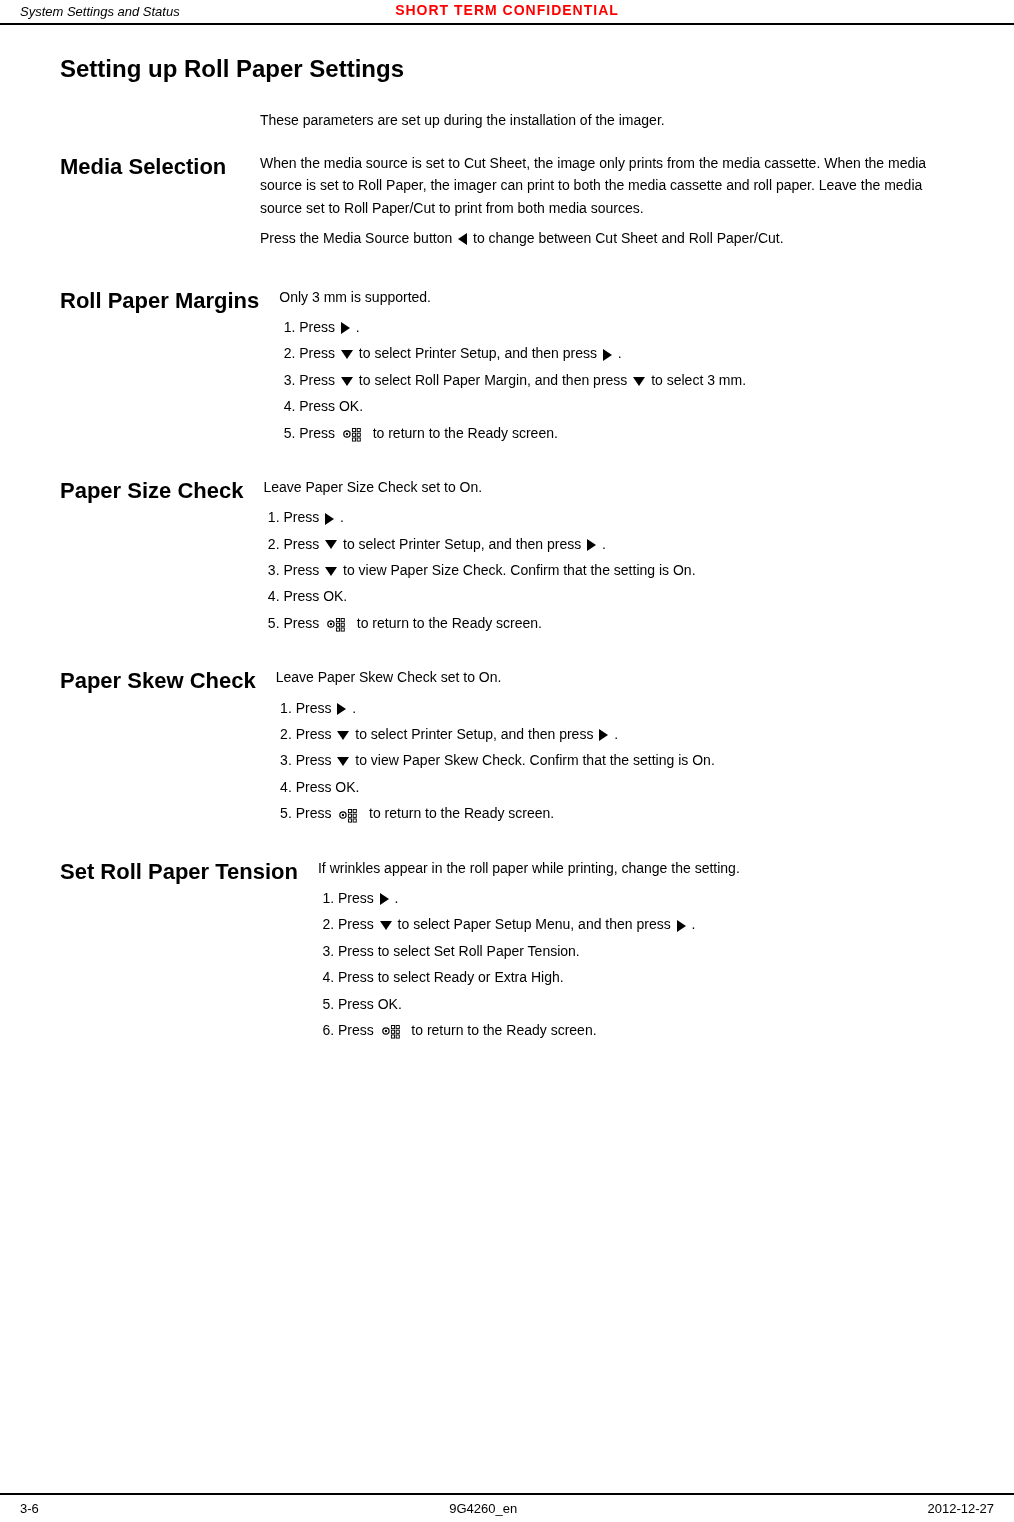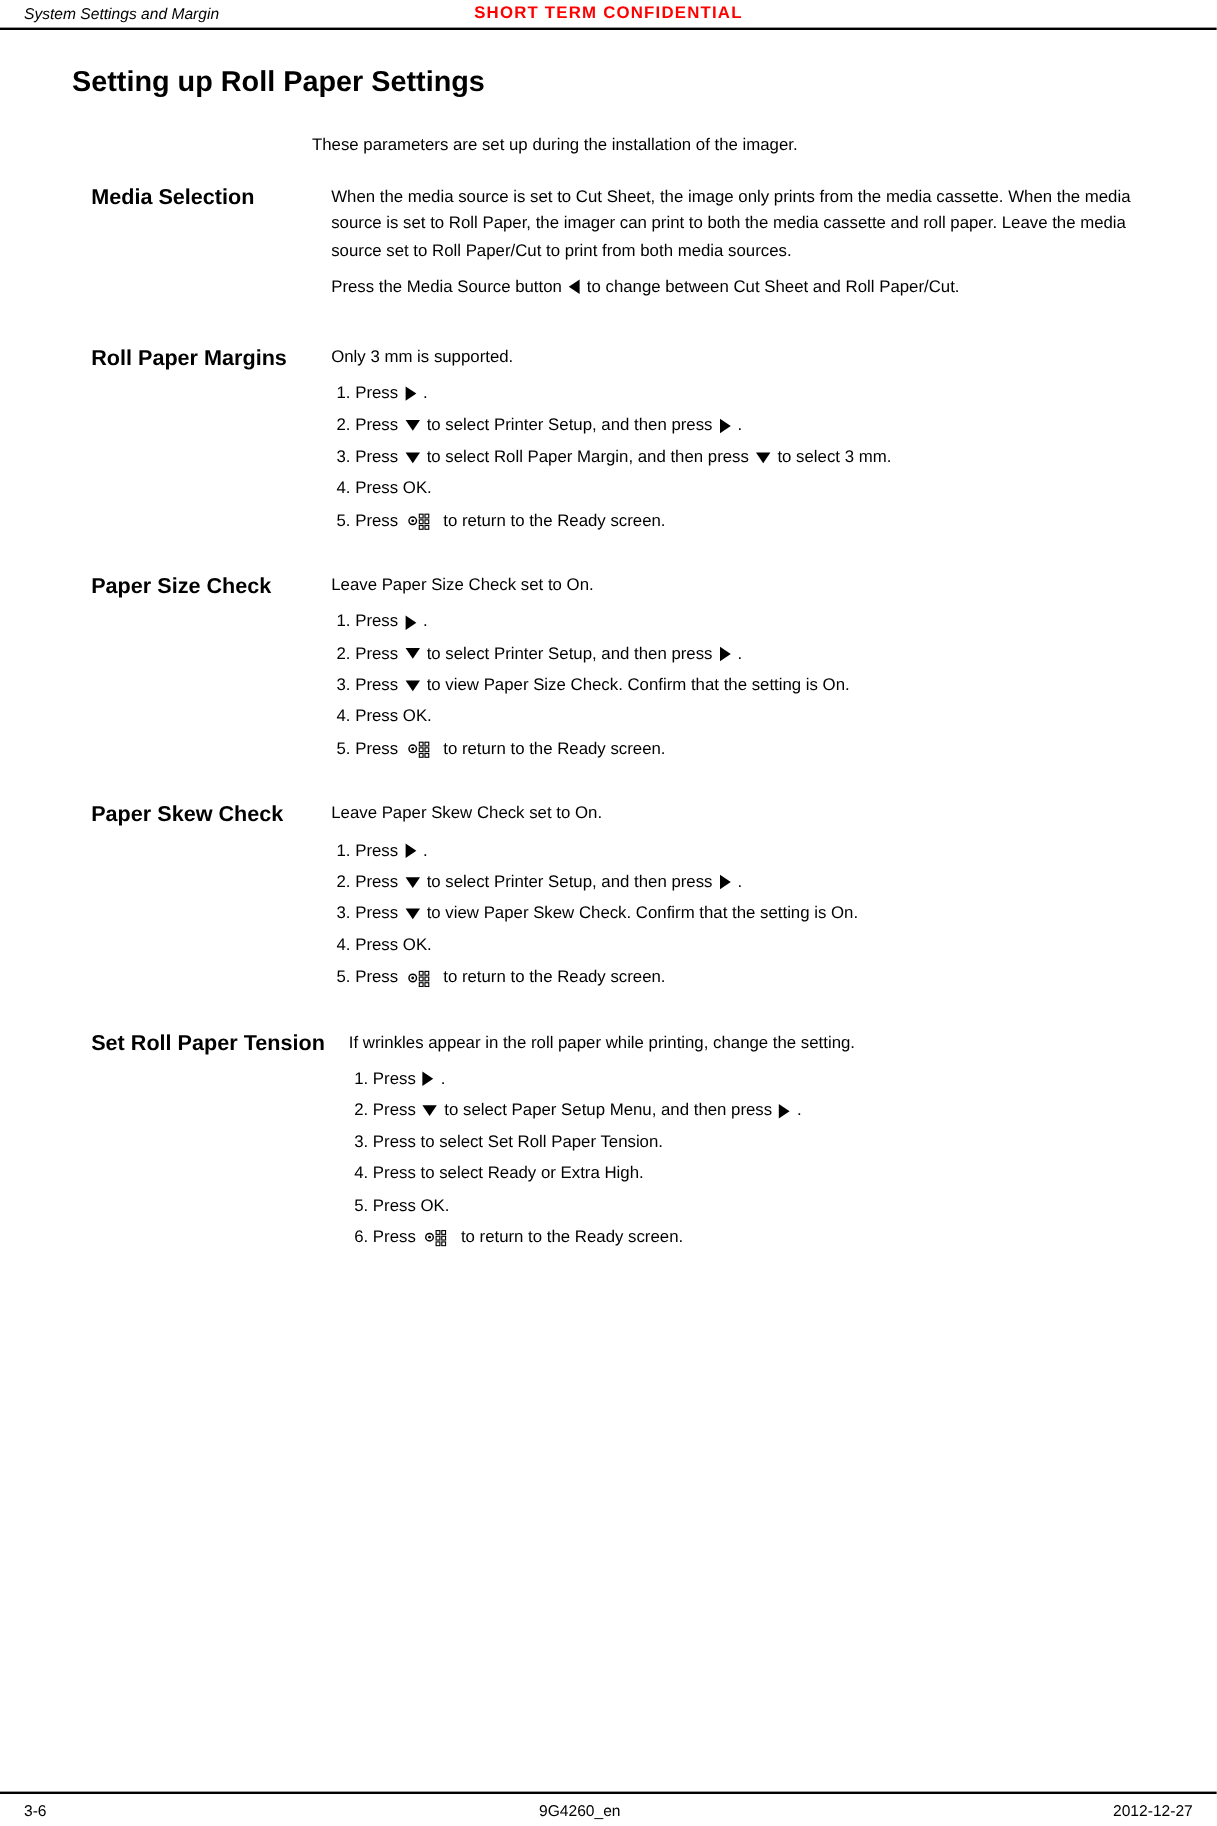--- a/index.html
+++ b/index.html
@@ -54,27 +54,26 @@
       margin-bottom: 24px;
       font-size: 14px;
     }
 
     .section {
       display: flex;
       margin-bottom: 28px;
     }
 
     .section-label {
-      font-size: 18px;
+      font-size: 22px;
       font-weight: bold;
       min-width: 200px;
       padding-right: 20px;
       flex-shrink: 0;
       line-height: 1.4;
-      margin-left: 16px;
     }
 
     .section-content {
       flex: 1;
       font-size: 14px;
       line-height: 1.6;
     }
 
     .section-content p {
       margin-bottom: 8px;
@@ -141,21 +140,21 @@
       justify-content: space-between;
       padding: 6px 20px;
       font-size: 13px;
       text-align: center;
     }
   </style>
 </head>
 <body>
 
 <div class="header">
-  <span class="header-title">System Settings and Margin</span>
+  <span class="header-title">System Settings and Status</span>
   <span class="confidential-banner">SHORT TERM CONFIDENTIAL</span>
 </div>
 
 <div class="content">
 
   <h1 class="page-title">Setting up Roll Paper Settings</h1>
 
   <div class="intro-text">These parameters are set up during the installation of the imager.</div>
 
   <div class="section">

